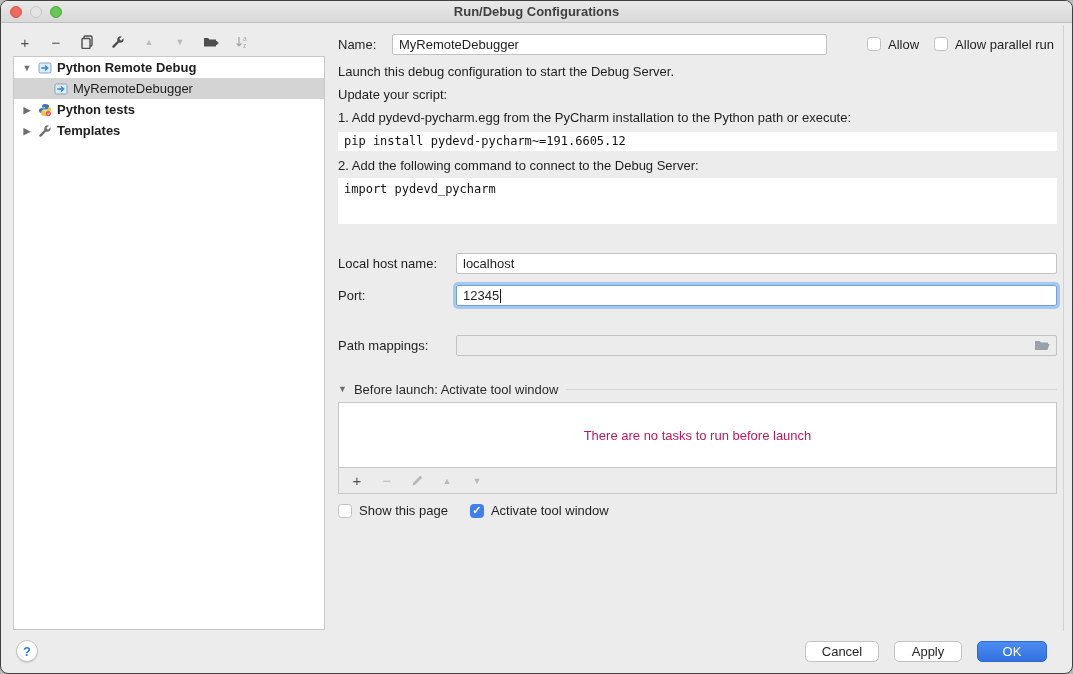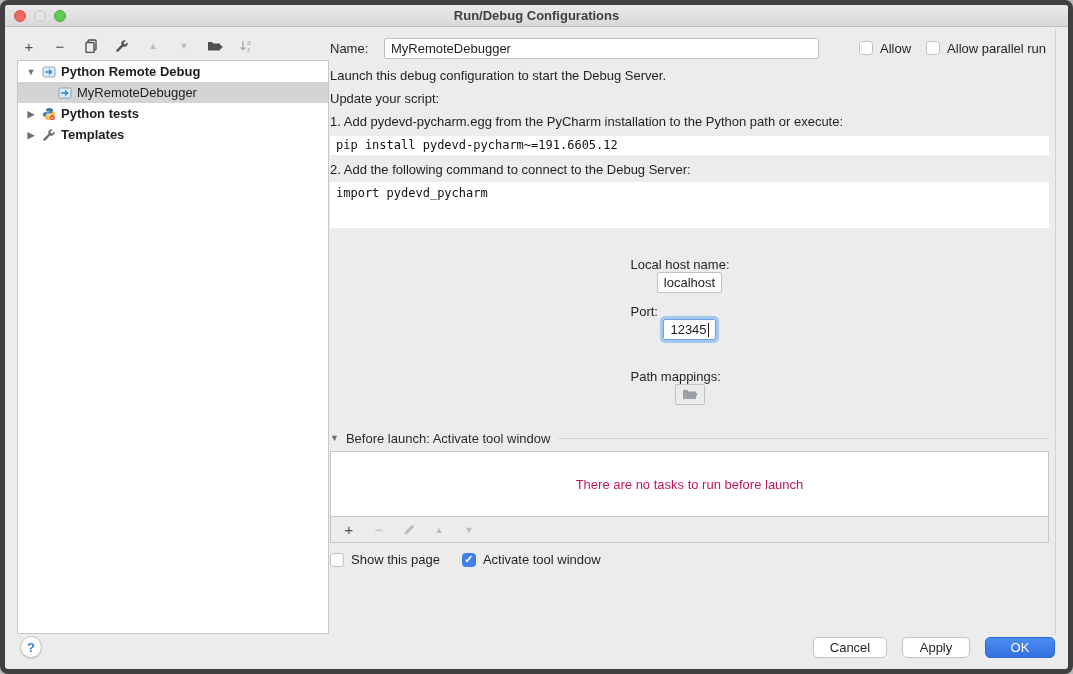--- a/index.html
+++ b/index.html
@@ -1,17 +1,17 @@
 <!DOCTYPE html>
 <html><head>
 <meta charset="utf-8">
 <style>
   * { margin:0; padding:0; box-sizing:border-box; }
   html,body { width:1073px; height:674px; background:#b9b9b9; font-family:"Liberation Sans",sans-serif; }
-  .window { position:relative; width:1073px; height:674px; background:#ececec; border-radius:8px; overflow:hidden; border:5px solid #404040;padding-left:16px; }
+  .window { position:relative; width:1073px; height:674px; background:#ececec; border-radius:8px; overflow:hidden; border:1px solid #404040;padding-left:16px; }
 
   
   .titlebar { position:absolute; top:0; left:0; right:0; height:22px;
     background:linear-gradient(#e9e9e9,#d9d9d9); border-bottom:1px solid #c0bfbf; }
   .title { text-align:center; font-size:13px; font-weight:600; color:#3f3f3f; line-height:21px; }
   .lights { position:absolute; left:9px; top:5px; display:flex; gap:8px; }
   .light { width:12px; height:12px; border-radius:50%; }
   .light.red   { background:#ee6a5f; border:1px solid #d95548; }
   .light.gray  { background:#e5e4e4; border:1px solid #c6c5c5; }
   .light.green { background:#64ca56; border:1px solid #4fa73e; }
@@ -29,21 +29,21 @@
     background:#ffffff; border:1px solid #c8c8c8; overflow:hidden; }
   .tree-row { position:relative; height:21px; display:flex; align-items:center; font-size:13px; color:#1e1e1e; }
   .tree-row.bold { font-weight:bold; }
   .tree-row.selected { background:#d4d4d4; }
   .arrow { width:10px; font-size:9px; color:#6f6f6f; text-align:center; margin-left:8px; }
   .arrow.none { visibility:hidden; }
   .t-icon { width:14px; height:14px; margin:0 5px 0 6px; flex:0 0 auto; }
   .indent { width:16px; flex:0 0 auto; }
 
   
-  .main { position:absolute; left:318px; top:24px; width:733px; height:606px;
+  .main { position:absolute; left:330px; top:24px; width:733px; height:606px;
     padding:8px 6px 0 7px; border-right:1px solid #d2d2d2; font-size:13px; color:#1f1f1f; }
   .row { display:flex; align-items:center; }
   .name-row { height:22px; }
   .lbl { flex:0 0 auto; }
   .name-lbl { width:54px; }
   .field { height:21px; background:#fff; border:1px solid #c2c2c2; border-radius:2px;
     display:flex; align-items:center; padding:0 6px; font-size:13px; color:#1f1f1f; }
   .name-field { width:435px; }
   .cb { width:14px; height:14px; border:1px solid #c0c0c0; border-radius:3.5px; background:#fff;
     display:inline-flex; align-items:center; justify-content:center; flex:0 0 auto; }
@@ -52,21 +52,21 @@
   .cb-label { margin-left:7px; }
   .share-group { margin-left:40px; display:flex; align-items:center; }
   .parallel-group { margin-left:15px; display:flex; align-items:center; }
 
   .para { height:16px; line-height:16px; }
   .code { background:#ffffff; font-family:"DejaVu Sans Mono","Liberation Mono",monospace;
     font-size:12px; color:#111; padding:2px 6px; line-height:19px; }
   .code1 { margin-top:6px; height:19px; padding-top:0; padding-bottom:0; }
   .code2 { margin-top:4px; height:46px; }
 
-  .form-row { margin-top:0;flex-direction:column; }
+  .form-row { margin-top:0; }
   .flabel { width:118px; flex:0 0 auto; }
   .grow-field { flex:1 1 auto; }
   .focus-field { outline:3px solid #a5c8f1; border-color:#6f9fe0; }
   .caret { display:inline-block; width:1px; height:14px; background:#1b1b1b; margin-left:1px; }
   .disabled-field { background:#ececec; color:#9a9a9a; justify-content:flex-end; }
 
   .section-head { display:flex; align-items:center; height:14px; color:#2a2a2a; }
   .sec-arrow { font-size:9px; color:#6f6f6f; margin-right:7px; }
   .sec-line { flex:1 1 auto; height:1px; background:#d6d6d6; margin-left:8px; }
 
@@ -76,21 +76,21 @@
     display:flex; align-items:center; gap:14px; padding-left:10px; }
 
   .show-row { margin-top:9px; display:flex; align-items:center; }
   .atw-group { margin-left:22px; display:flex; align-items:center; }
 
   
   .footer { position:absolute; left:0; right:0; bottom:0; height:44px; }
   .help-btn { position:absolute; left:15px; bottom:11px; width:22px; height:22px; border-radius:50%;
     background:#fff; border:1px solid #c3c3c3; box-shadow:0 1px 1px rgba(0,0,0,.12);
     color:#2a7de1; font-size:13px; font-weight:bold; display:flex; align-items:center; justify-content:center; }
-  .btns { position:absolute; right:13px; bottom:11px; display:flex; gap:15px; }
+  .btns { position:absolute; right:25px; bottom:11px; display:flex; gap:15px; }
   .btn { height:21px; border-radius:5px; background:#fff; border:1px solid #c4c4c4;
     font-size:13px; color:#262626; display:flex; align-items:center; justify-content:center; }
   .btn.cancel { width:74px; }
   .btn.apply  { width:68px; }
   .btn.ok { width:70px; background:linear-gradient(#4a8df2,#3471e0); border-color:#2f68d4; color:#fff; }
 </style>
 </head>
 <body>
 
 <div class="window">

